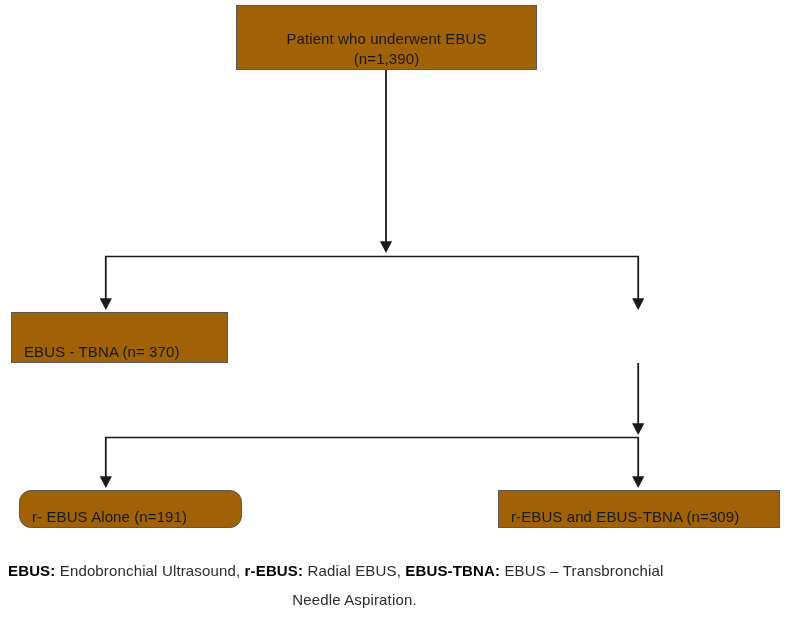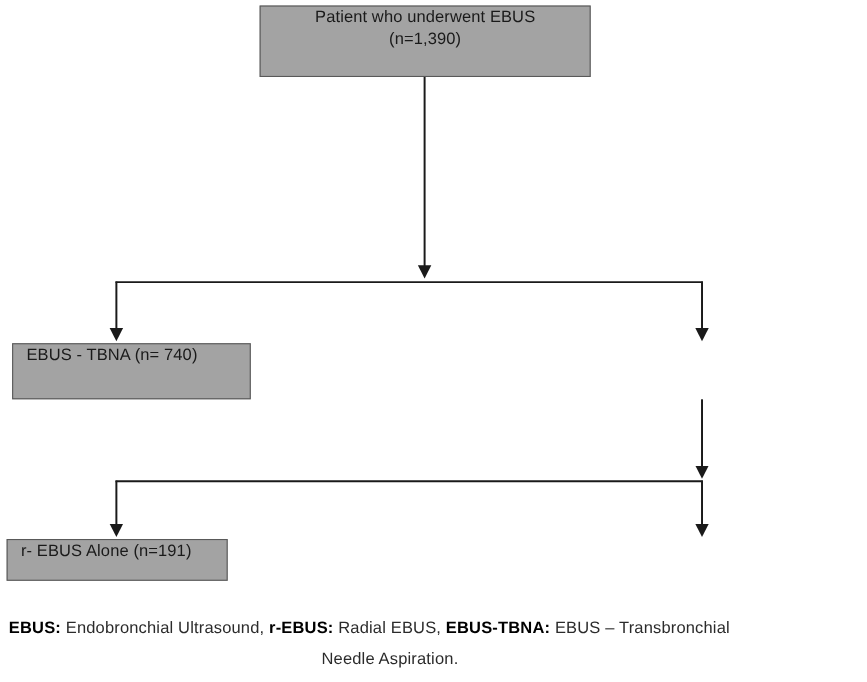--- a/index.html
+++ b/index.html
@@ -18,24 +18,24 @@
   #flowchart {
     position: absolute;
     left: 0;
     top: 0;
     width: 788px;
     height: 620px;
   }
   .node-box {
     position: absolute;
     border: 1.6px solid #595959;
-    background: #a3a3a3;
+    background: #a16207;
     box-sizing: border-box;
     display: flex;
-    align-items: flex-start;
+    align-items: flex-end;
     justify-content: center;
     text-align: center;
     font-size: 15px;
     line-height: 1.35;
     color: #1a1a1a;
     letter-spacing: 0.1px;
   }
   .node-box .node-text {
     display: block;
     padding: 0 8px;
@@ -57,25 +57,26 @@
   #box-ebus-tbna .node-text { padding-left: 12px; text-align: left; }
   #box-rebus {
     left: 558px;
     top: 312px;
     width: 158px;
     height: 51px;
     justify-content: flex-start;
   }
   #box-rebus .node-text { padding-left: 12px; text-align: left; }
   #box-rebus-alone {
-    left: 6px;
+    left: 19px;
     top: 490px;
-    width: 201px;
+    width: 223px;
     height: 38px;
     justify-content: flex-start;
+    border-radius: 12px;
   }
   #box-rebus-alone .node-text { padding-left: 12px; text-align: left; }
   #box-rebus-and-tbna {
     left: 498px;
     top: 490px;
     width: 282px;
     height: 38px;
     justify-content: flex-start;
   }
   #box-rebus-and-tbna .node-text { padding-left: 12px; text-align: left; }
@@ -147,27 +148,30 @@
       <line x1="638.2" y1="437" x2="638.2" y2="482" stroke="#1a1a1a" stroke-width="1.8" marker-end="url(#arrowhead)"></line>
     </g>
   </svg>
 
   <div class="node-box" id="box-root">
     <span class="node-text">Patient who underwent EBUS
 (n=1,390)</span>
   </div>
 
   <div class="node-box" id="box-ebus-tbna">
-    <span class="node-text">EBUS - TBNA (n= 740)</span>
+    <span class="node-text">EBUS - TBNA (n= 370)</span>
   </div>
 
 
   <div class="node-box" id="box-rebus-alone">
     <span class="node-text">r- EBUS Alone (n=191)</span>
   </div>
 
+  <div class="node-box" id="box-rebus-and-tbna">
+    <span class="node-text">r-EBUS and EBUS-TBNA (n=309)</span>
+  </div>
 
 </div>
 
 <div id="caption">
   <span class="caption-line-1"><span class="term">EBUS:</span><span> Endobronchial Ultrasound, </span><span class="term">r-EBUS:</span><span> Radial EBUS, </span><span class="term">EBUS-TBNA:</span><span> EBUS – Transbronchial</span></span>
   <span class="caption-line-2">Needle Aspiration.</span>
 </div>
 
 </body></html>

